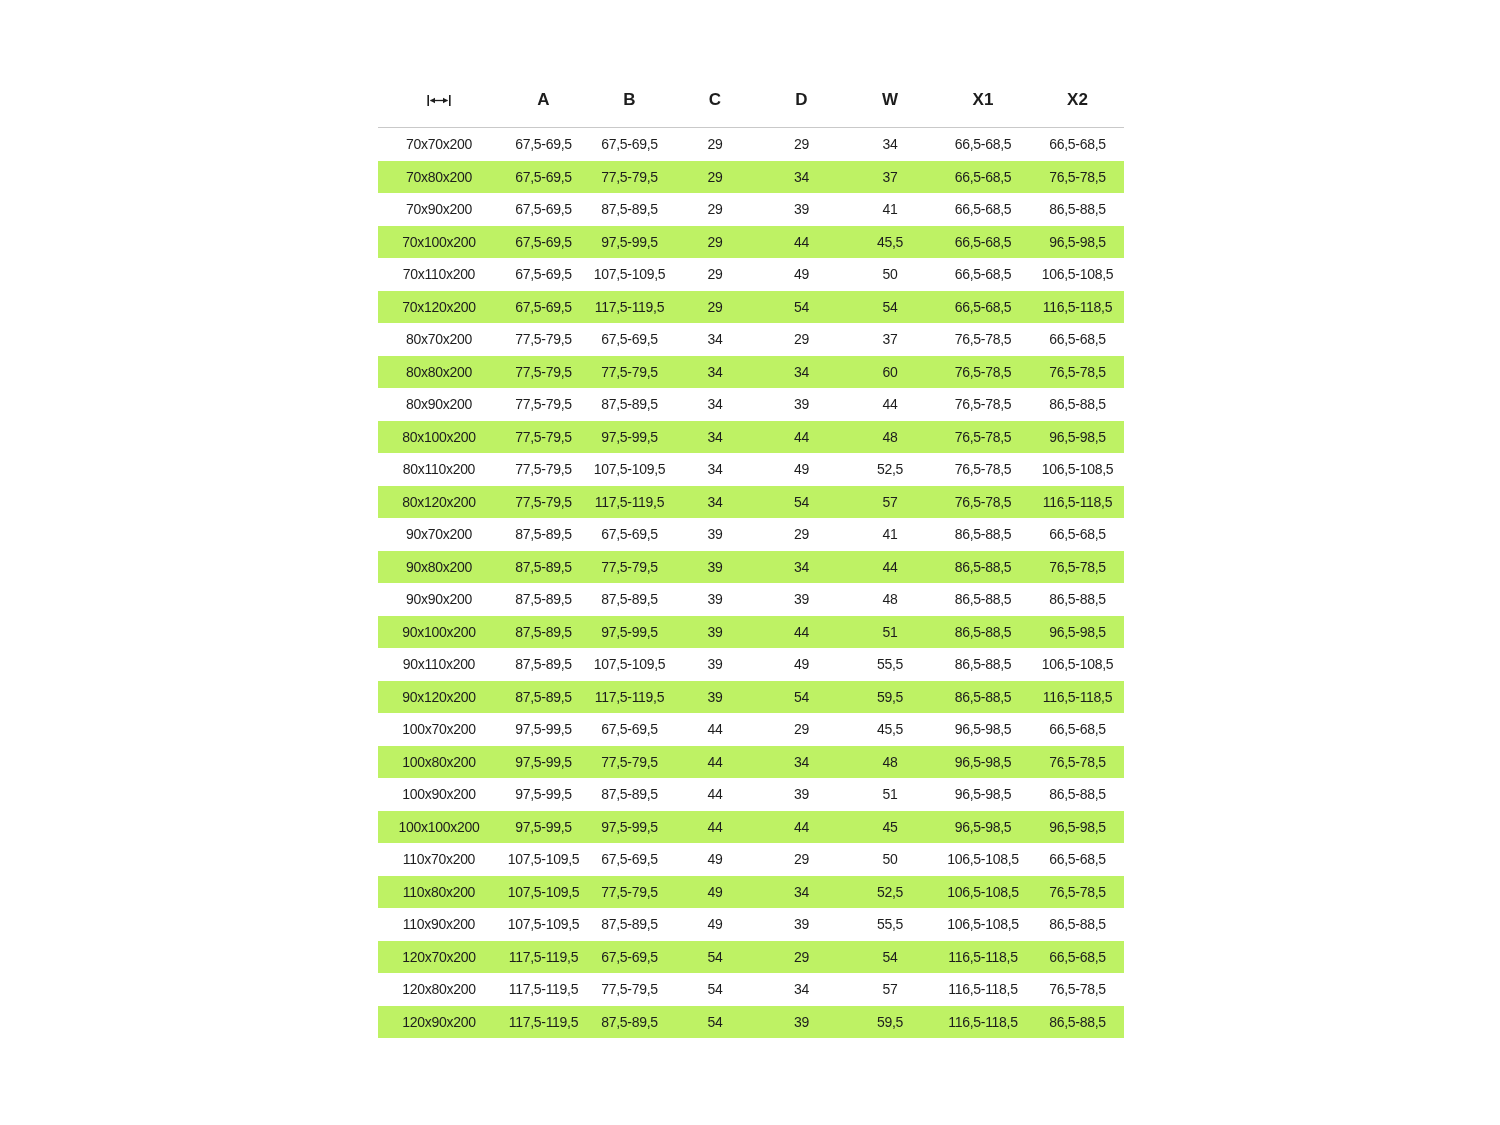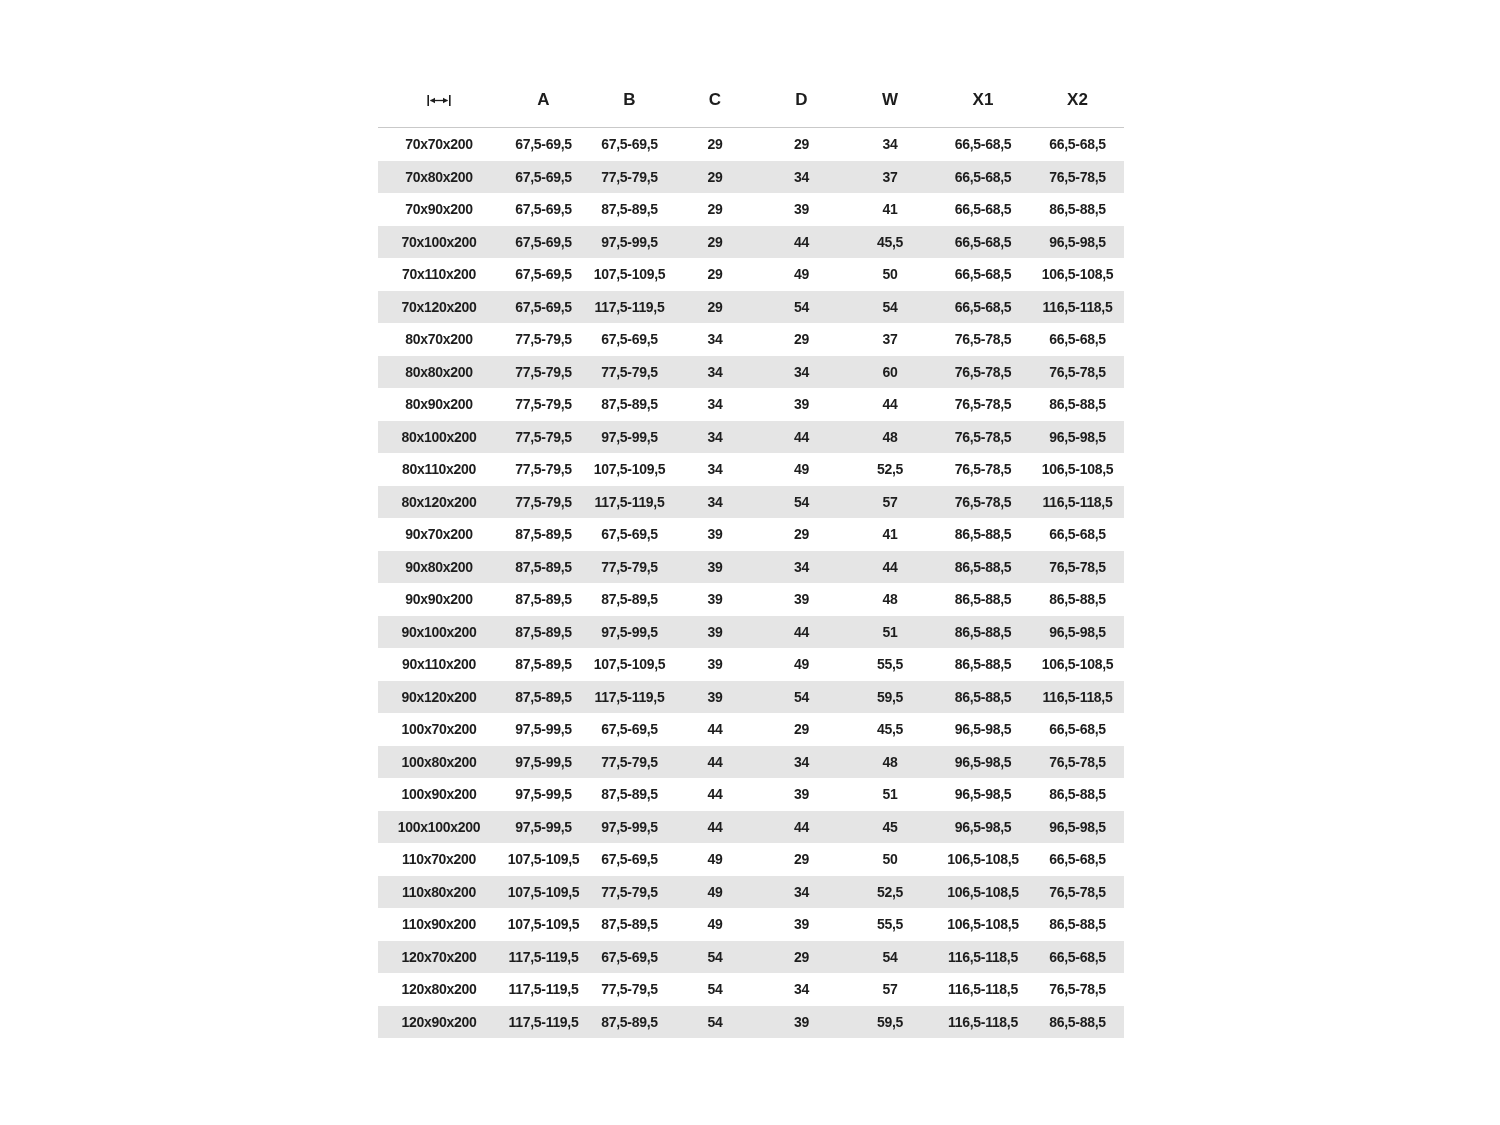--- a/index.html
+++ b/index.html
@@ -31,25 +31,25 @@
   .th {
     text-align: center;
     font-weight: bold;
     font-size: 17px;
     letter-spacing: 0.2px;
     color: #1d1d1d;
   }
   .th-icon svg { display: inline-block; vertical-align: middle; }
   .tr {
     height: 32.5px;
-    font-weight: bold;
+    font-weight: normal;
     font-size: 14px;
     letter-spacing: -0.3px;
   }
-  .tr.alt { background: #e5e5e5; }
+  .tr.alt { background: #bef264; }
   .td {
     text-align: center;
     white-space: nowrap;
     color: #1d1d1d;
   }
 </style>
 </head>
 <body>
 
 <div class="page">

